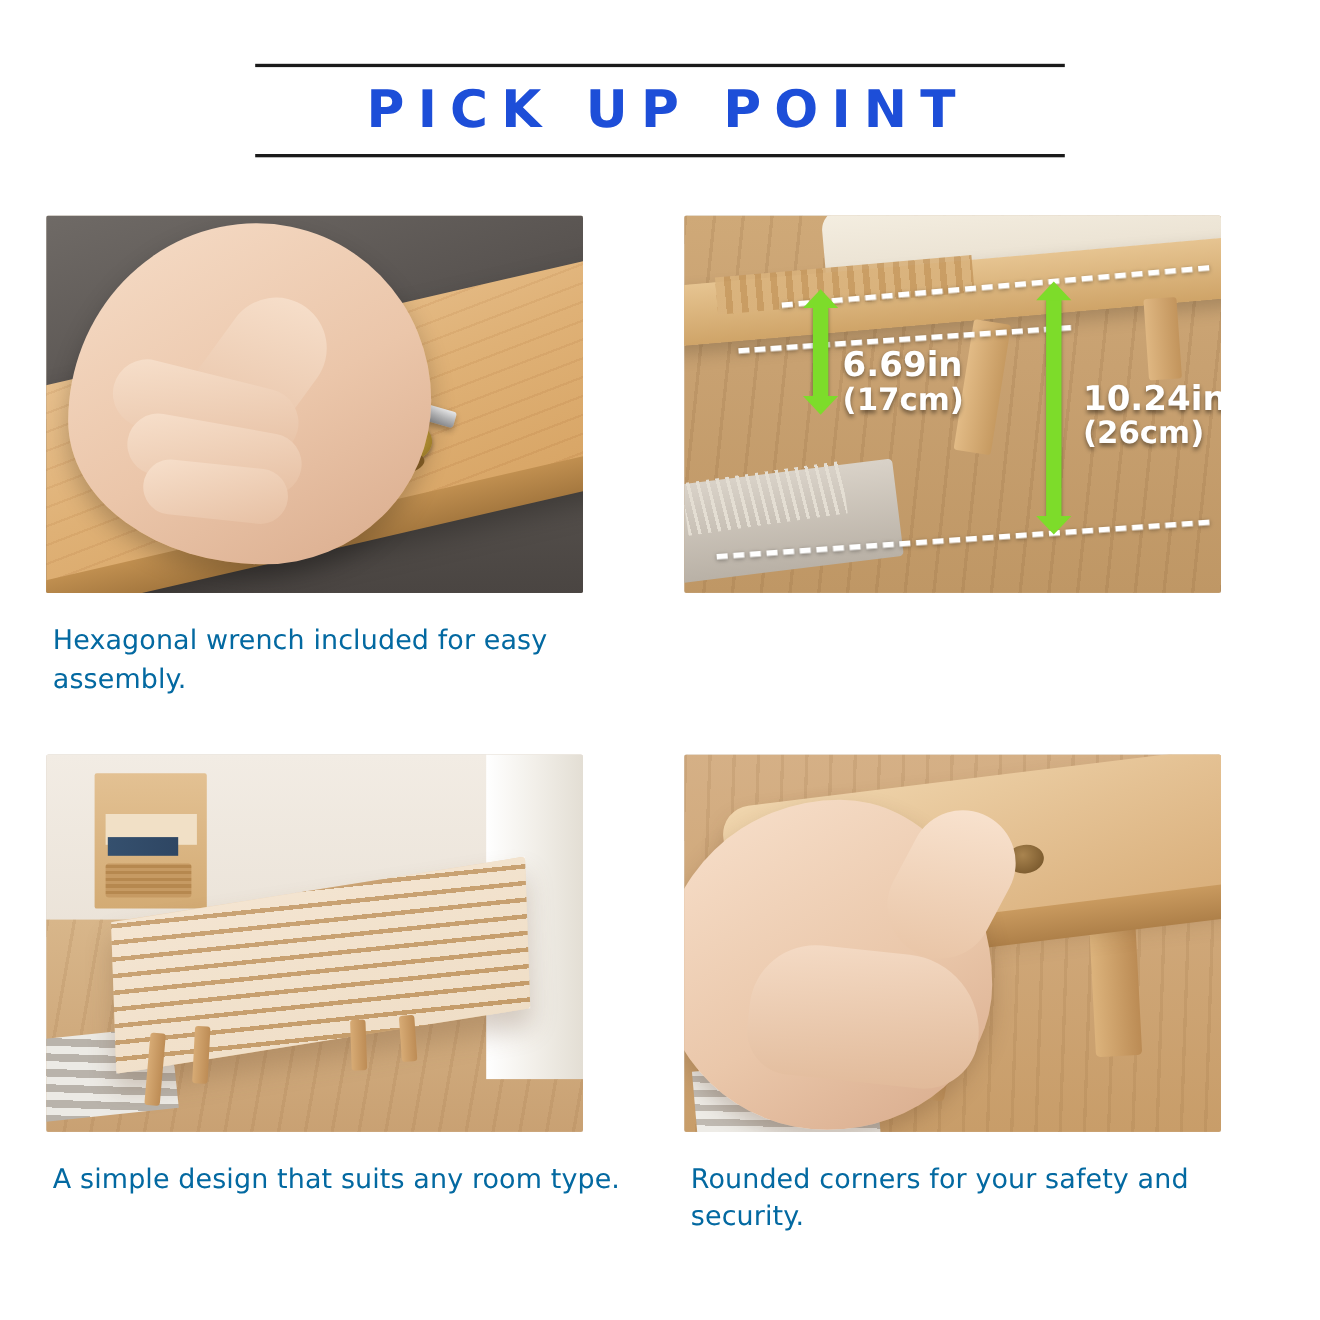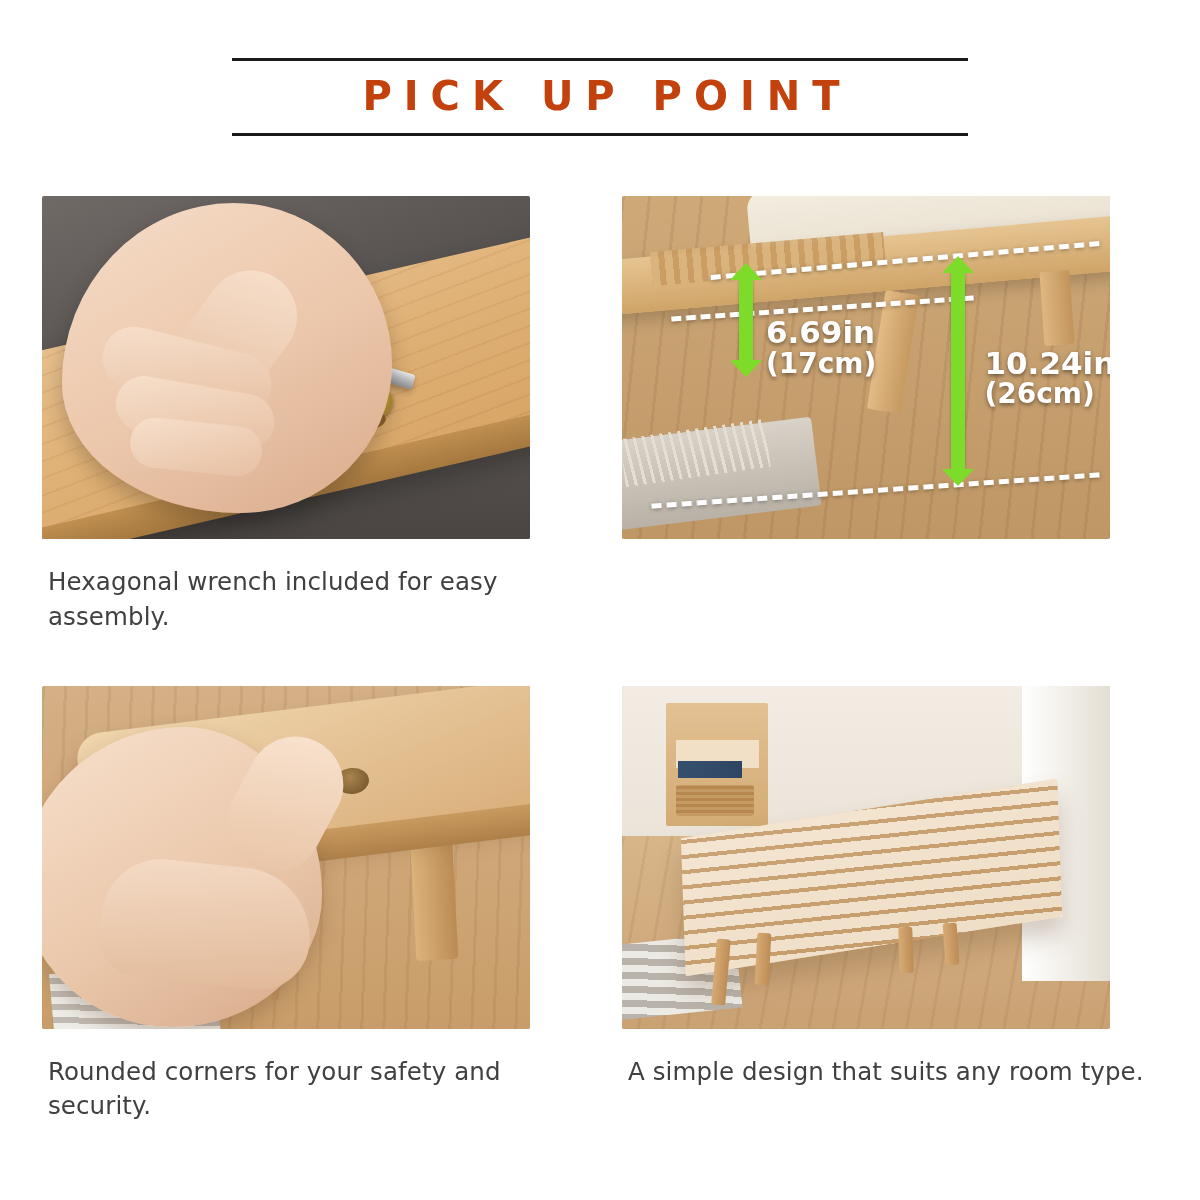--- a/index.html
+++ b/index.html
@@ -29,26 +29,26 @@
     top: 58px;
     width: 736px;
     text-align: center;
   }
   .header .rule {
     height: 3px;
     background: #1a1a1a;
     width: 100%;
   }
   .header .title {
-    font-size: 40px;
+    font-size: 47px;
     font-weight: 700;
     letter-spacing: 12px;
     padding: 14px 0 16px 14px;
     line-height: 1.05;
-    color: #c2410c;
+    color: #1d4ed8;
   }
 
   
   .grid {
     position: absolute;
     left: 0;
     top: 196px;
     width: 1200px;
   }
   .row {
@@ -67,21 +67,21 @@
     height: 343px;
     border-radius: 2px;
     overflow: hidden;
     position: relative;
     background: #d9cfc2;
   }
   .caption {
     margin-top: 26px;
     font-size: 24.5px;
     line-height: 1.42;
-    color: #404040;
+    color: #0369a1;
     padding-left: 6px;
     letter-spacing: 0.1px;
   }
 
   
   .p1-bg {
     position: absolute;
     inset: 0;
     background: linear-gradient(160deg, #6f6a66 0%, #585350 40%, #4b4744 100%);
   }
@@ -570,37 +570,20 @@
           <div class="meas meas-b">
             <span class="big">10.24in</span>
             <span class="small">(26cm)</span>
           </div>
         </div>
       </div>
 
     </div>
 
     <div class="row">
-
-      <div class="card">
-        <div class="photo">
-          <div class="p4-bg"></div>
-          <div class="p4-grain"></div>
-          <div class="p4-rug"></div>
-          <div class="p4-leg-a"></div>
-          <div class="p4-leg-b"></div>
-          <div class="p4-top"></div>
-          <div class="p4-top-edge"></div>
-          <div class="p4-hole"></div>
-          <div class="p4-hand"></div>
-          <div class="p4-thumb"></div>
-          <div class="p4-fingers"></div>
-        </div>
-        <div class="caption">Rounded corners for your safety and security.</div>
-      </div>
 
       <div class="card">
         <div class="photo">
           <div class="p3-wall"></div>
           <div class="p3-floor"></div>
           <div class="p3-floor-grain"></div>
           <div class="p3-curtain"></div>
           <div class="p3-shelf"></div>
           <div class="p3-shelf-inner"></div>
           <div class="p3-books"></div>
@@ -612,15 +595,32 @@
           <div class="p3-legs">
             <div class="p3-leg l1"></div>
             <div class="p3-leg l2"></div>
             <div class="p3-leg l3"></div>
             <div class="p3-leg l4"></div>
           </div>
         </div>
         <div class="caption">A simple design that suits any room type.</div>
       </div>
 
+      <div class="card">
+        <div class="photo">
+          <div class="p4-bg"></div>
+          <div class="p4-grain"></div>
+          <div class="p4-rug"></div>
+          <div class="p4-leg-a"></div>
+          <div class="p4-leg-b"></div>
+          <div class="p4-top"></div>
+          <div class="p4-top-edge"></div>
+          <div class="p4-hole"></div>
+          <div class="p4-hand"></div>
+          <div class="p4-thumb"></div>
+          <div class="p4-fingers"></div>
+        </div>
+        <div class="caption">Rounded corners for your safety and security.</div>
+      </div>
+
     </div>
   </div>
 </div>
 
 </body></html>

